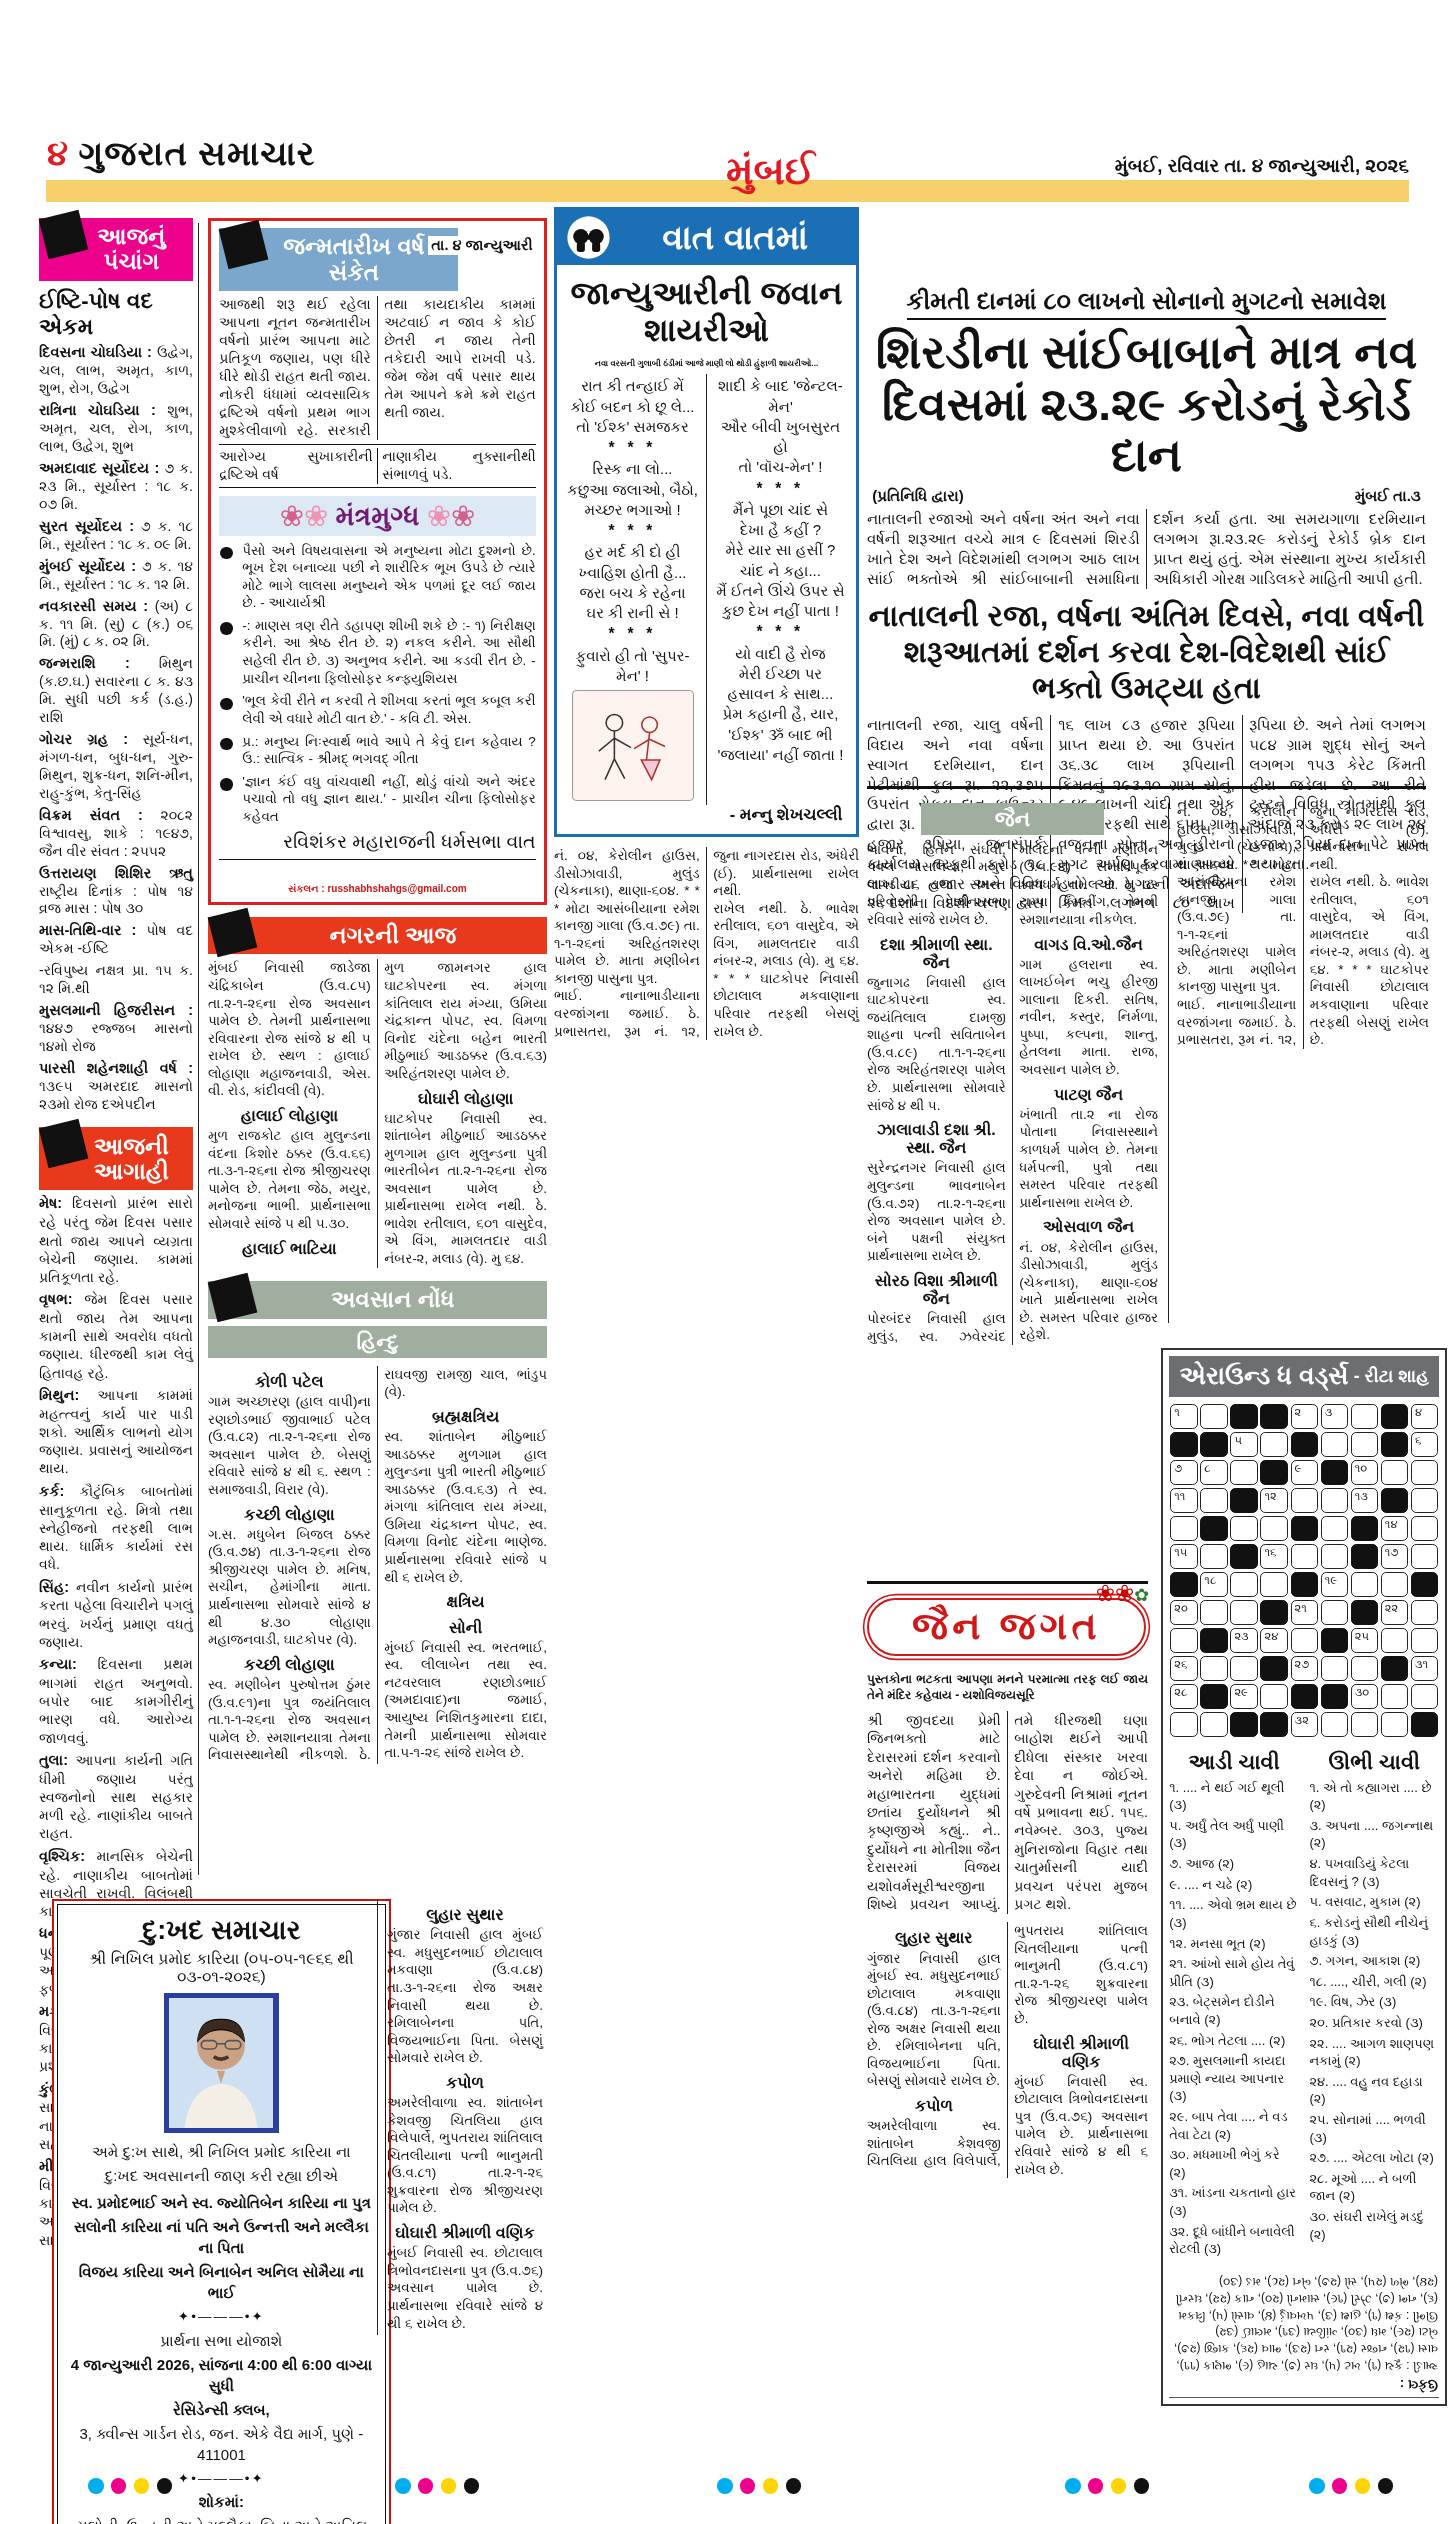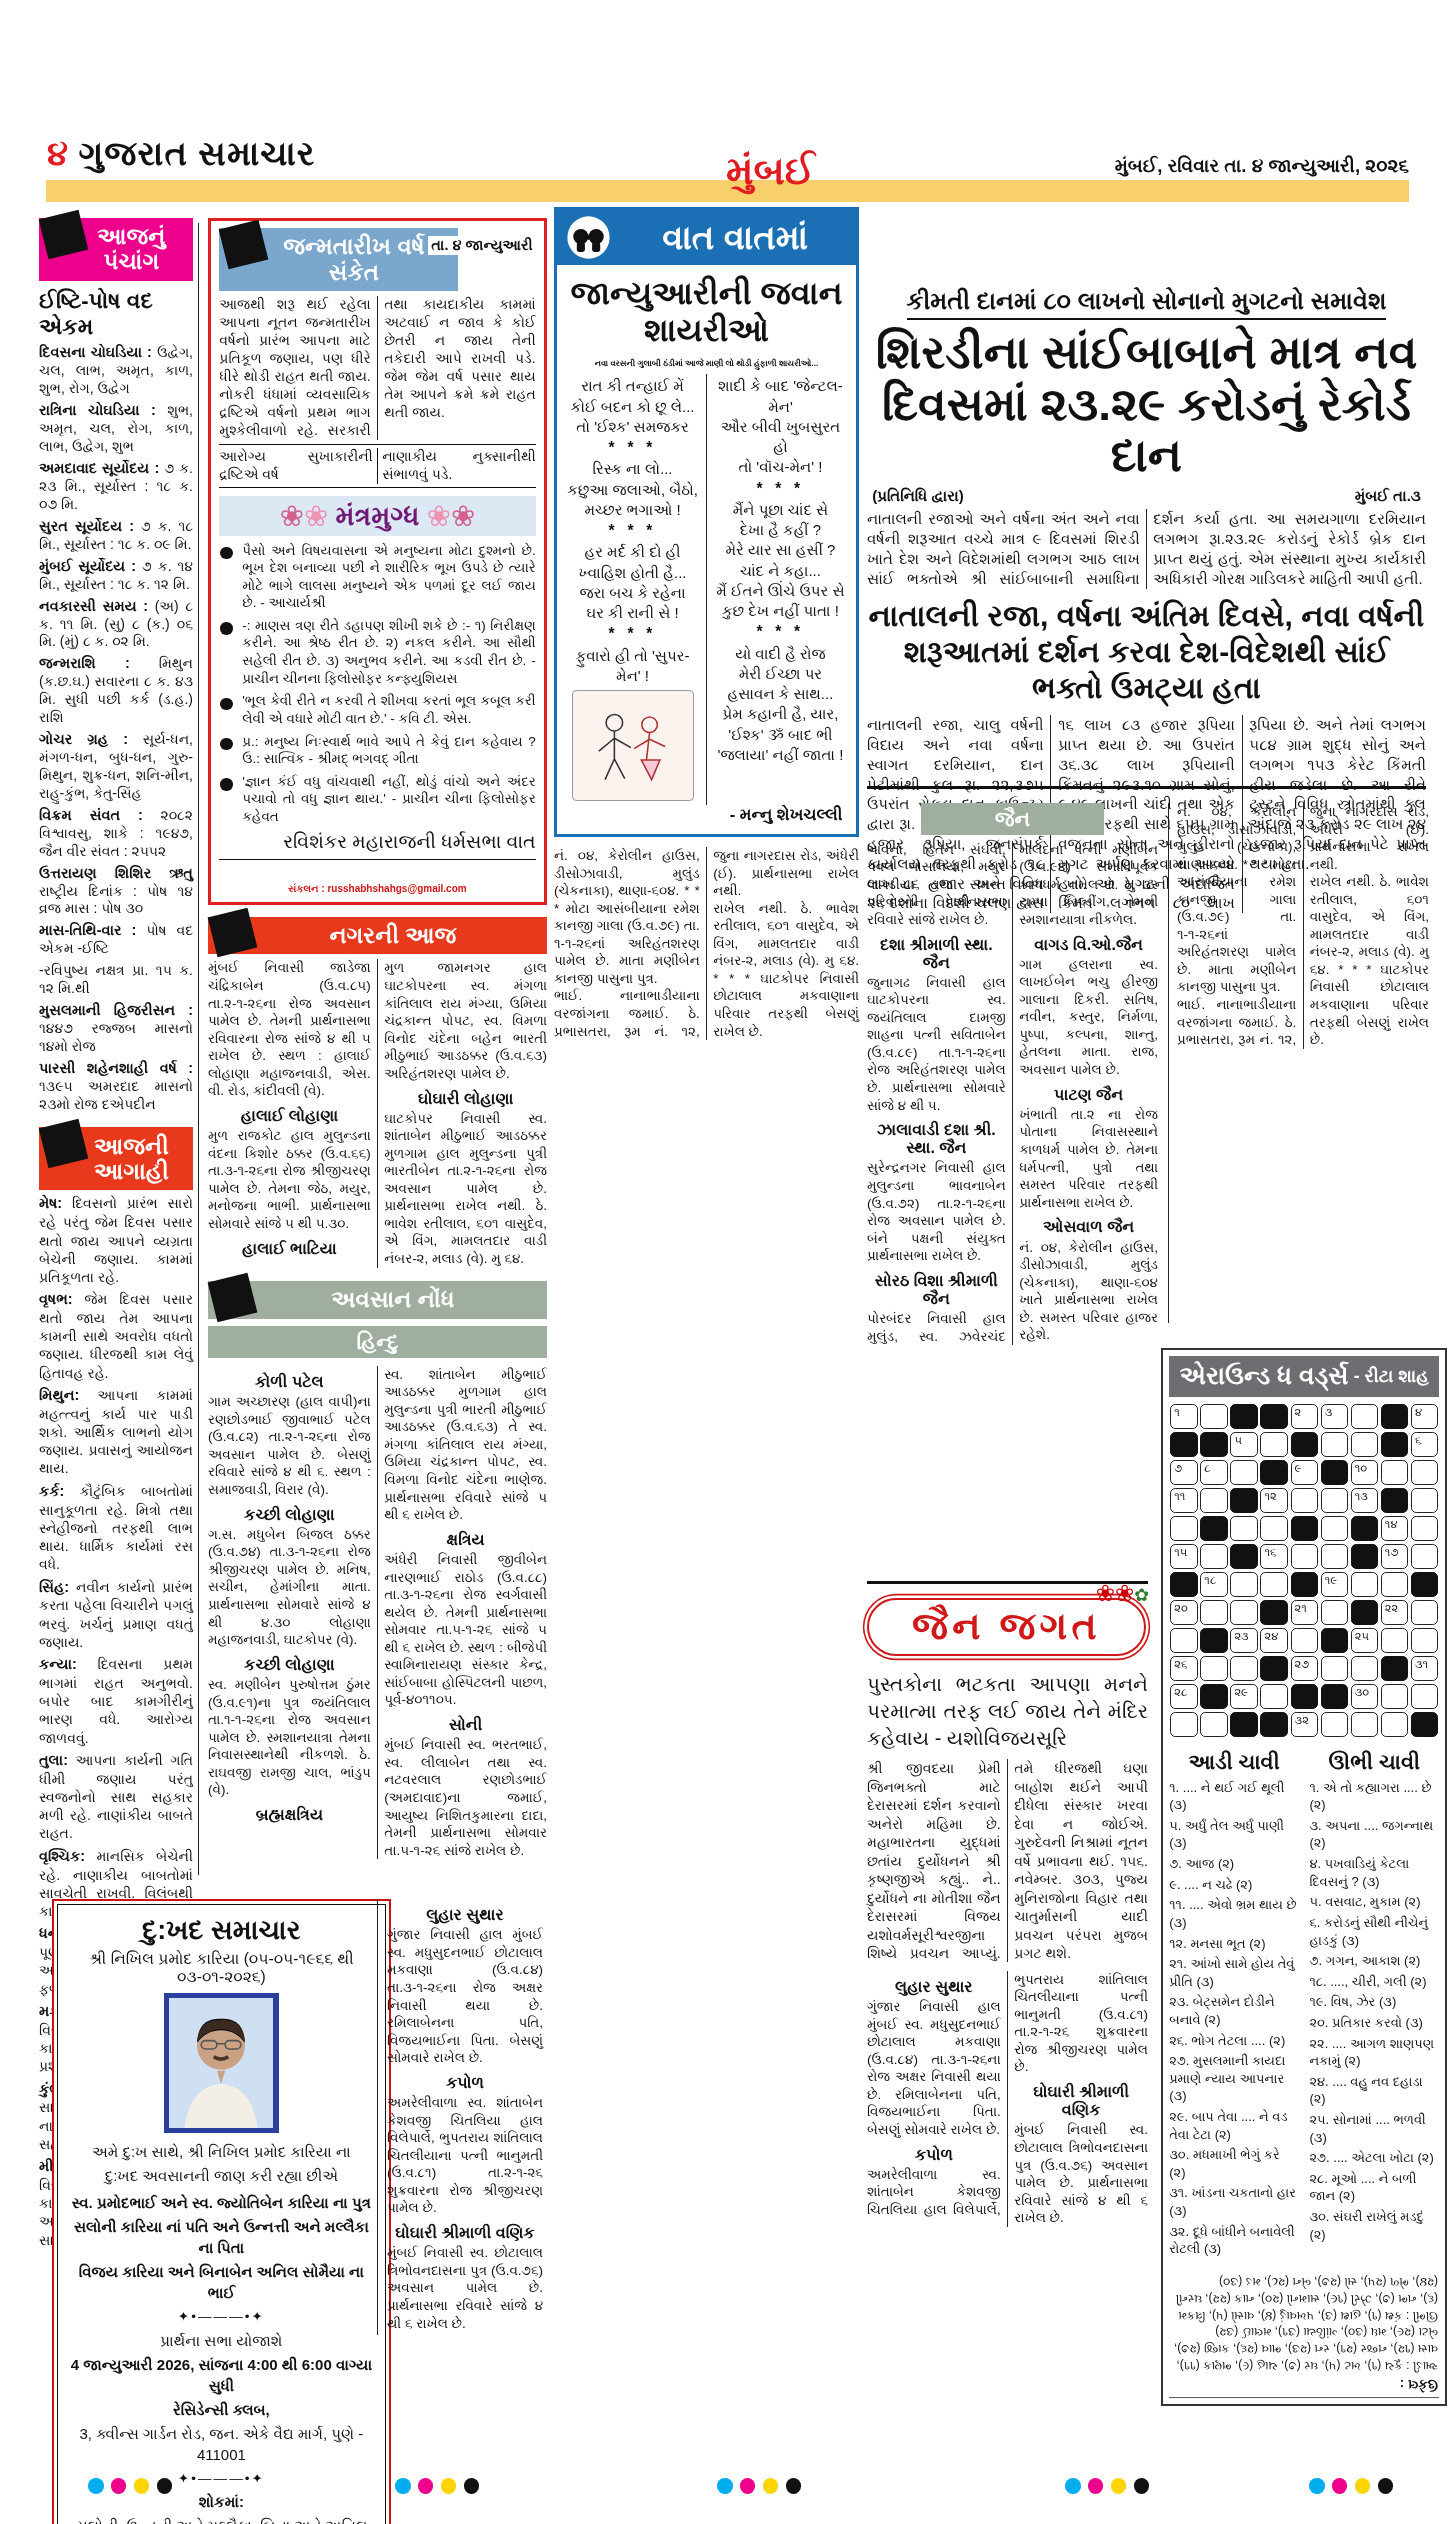--- a/index.html
+++ b/index.html
@@ -61,21 +61,21 @@
   .headline{font-size:46px;line-height:1.12;font-weight:900;text-align:center;margin:7.3px 0 5.2px 0;}
   .creditrow{display:flex;justify-content:space-between;font-weight:900;font-size:15px;padding:0 5.2px;}
   .lead{font-size:15px;line-height:1.32;text-align:justify;}
   .subhead2{font-size:30px;line-height:1.2;font-weight:900;text-align:center;margin:9.4px 0;}
   .bodytxt{font-size:15px;line-height:1.32;text-align:justify;}
   
   .jjbanner{position:relative;border:2.6px solid #d01818;border-radius:31px;box-shadow:0 0 0 2.6px #fff,0 0 0 4.2px #d01818;text-align:center;padding:5.2px 0;background:#fff;}
   .jjbanner .jj{color:#d01818;font-weight:900;font-size:38px;letter-spacing:4.2px;}
   .jjflowers{position:absolute;right:-5.2px;top:-20px;font-size:23px;color:#c00;}
   .jjflowers .g{color:#2e7d32;font-size:17.7px;}
-  .jjintro{font-weight:400;font-size:20px;line-height:1.35;text-align:justify;}
+  .jjintro{font-weight:700;font-size:12px;line-height:1.35;text-align:justify;}
   
   .cwbox{border:2.1px solid #333;padding:6.2px;background:#fff;}
   .cwhead{background:var(--darkgray);color:#fff;display:flex;justify-content:space-between;align-items:center;padding:5.2px 10.4px;font-weight:900;}
   .cwhead .t{font-size:25px;}
   .cwhead .a{font-size:17.7px;}
   .grid{display:grid;grid-template-columns:repeat(9,1fr);gap:2.6px;margin:7.3px 1px;}
   .cell{position:relative;aspect-ratio:1/1;border:1px solid #222;border-radius:5.2px;background:#fff;font-size:11.4px;padding:1px 0 0 3.1px;}
   .cell.black{background:#111;border-color:#111;}
   .cluecols{display:flex;gap:10.4px;}
   .cluecol{flex:1;}
@@ -204,21 +204,20 @@
         <div class="nitem">
           <div class="nh">કચ્છી લોહાણા</div>
           <div class="nt">સ્વ. મણીબેન પુરુષોત્તમ ઠુંમર (ઉ.વ.૯૧)ના પુત્ર જયંતિલાલ તા.૧-૧-૨૬ના રોજ અવસાન પામેલ છે. સ્મશાનયાત્રા તેમના નિવાસસ્થાનેથી નીકળશે. ઠે. રાઘવજી રામજી ચાલ, ભાંડુપ (વે).</div>
         </div>
         <div class="nitem">
           <div class="nh">બ્રહ્મક્ષત્રિય</div>
           <div class="nt">સ્વ. શાંતાબેન મીઠુભાઈ આડઠક્કર મુળગામ હાલ મુલુન્ડના પુત્રી ભારતી મીઠુભાઈ આડઠક્કર (ઉ.વ.૬૩) તે સ્વ. મંગળા કાંતિલાલ રાય મંગ્યા, ઉમિયા ચંદ્રકાન્ત પોપટ, સ્વ. વિમળા વિનોદ ચંદેના ભાણેજ. પ્રાર્થનાસભા રવિવારે સાંજે પ થી ૬ રાખેલ છે.</div>
         </div>
         <div class="nitem">
           <div class="nh">ક્ષત્રિય</div>
-          <div class="nt">અંધેરી નિવાસી જીવીબેન નારણભાઈ રાઠોડ (ઉ.વ.૮૮) તા.૩-૧-૨૬ના રોજ સ્વર્ગવાસી થયેલ છે. તેમની પ્રાર્થનાસભા સોમવાર તા.૫-૧-૨૬ સાંજે ૫ થી ૬ રાખેલ છે. સ્થળ : બીજેપી સ્વામિનારાયણ સંસ્કાર કેન્દ્ર, સાંઈબાબા હોસ્પિટલની પાછળ, પૂર્વ-૪૦૧૧૦૫.</div>
         </div>
         <div class="nitem">
           <div class="nh">સોની</div>
           <div class="nt">મુંબઈ નિવાસી સ્વ. ભરતભાઈ, સ્વ. લીલાબેન તથા સ્વ. નટવરલાલ રણછોડભાઈ (અમદાવાદ)ના જમાઈ, આયુષ્ય નિશિતકુમારના દાદા, તેમની પ્રાર્થનાસભા સોમવાર તા.૫-૧-૨૬ સાંજે રાખેલ છે.</div>
         </div>
       </div>
   </div>
 
   <div class="abs" style="left:554px;top:207px;width:305px;">
     <div class="vaatbox">

